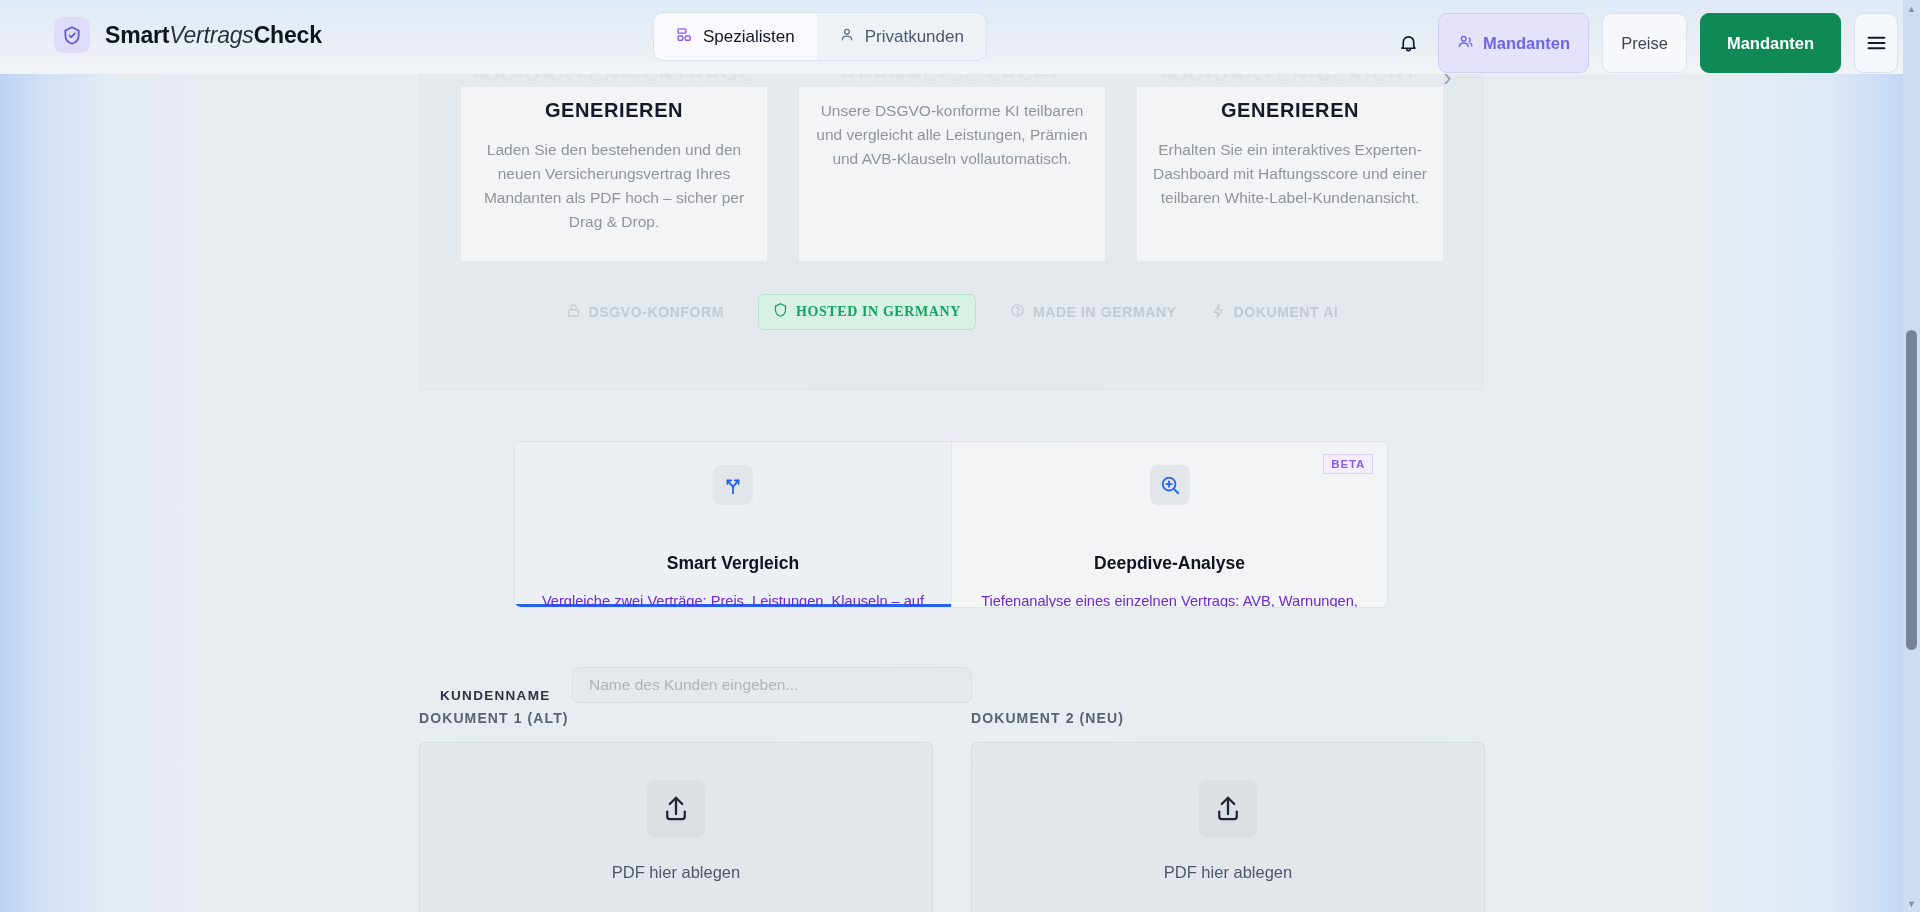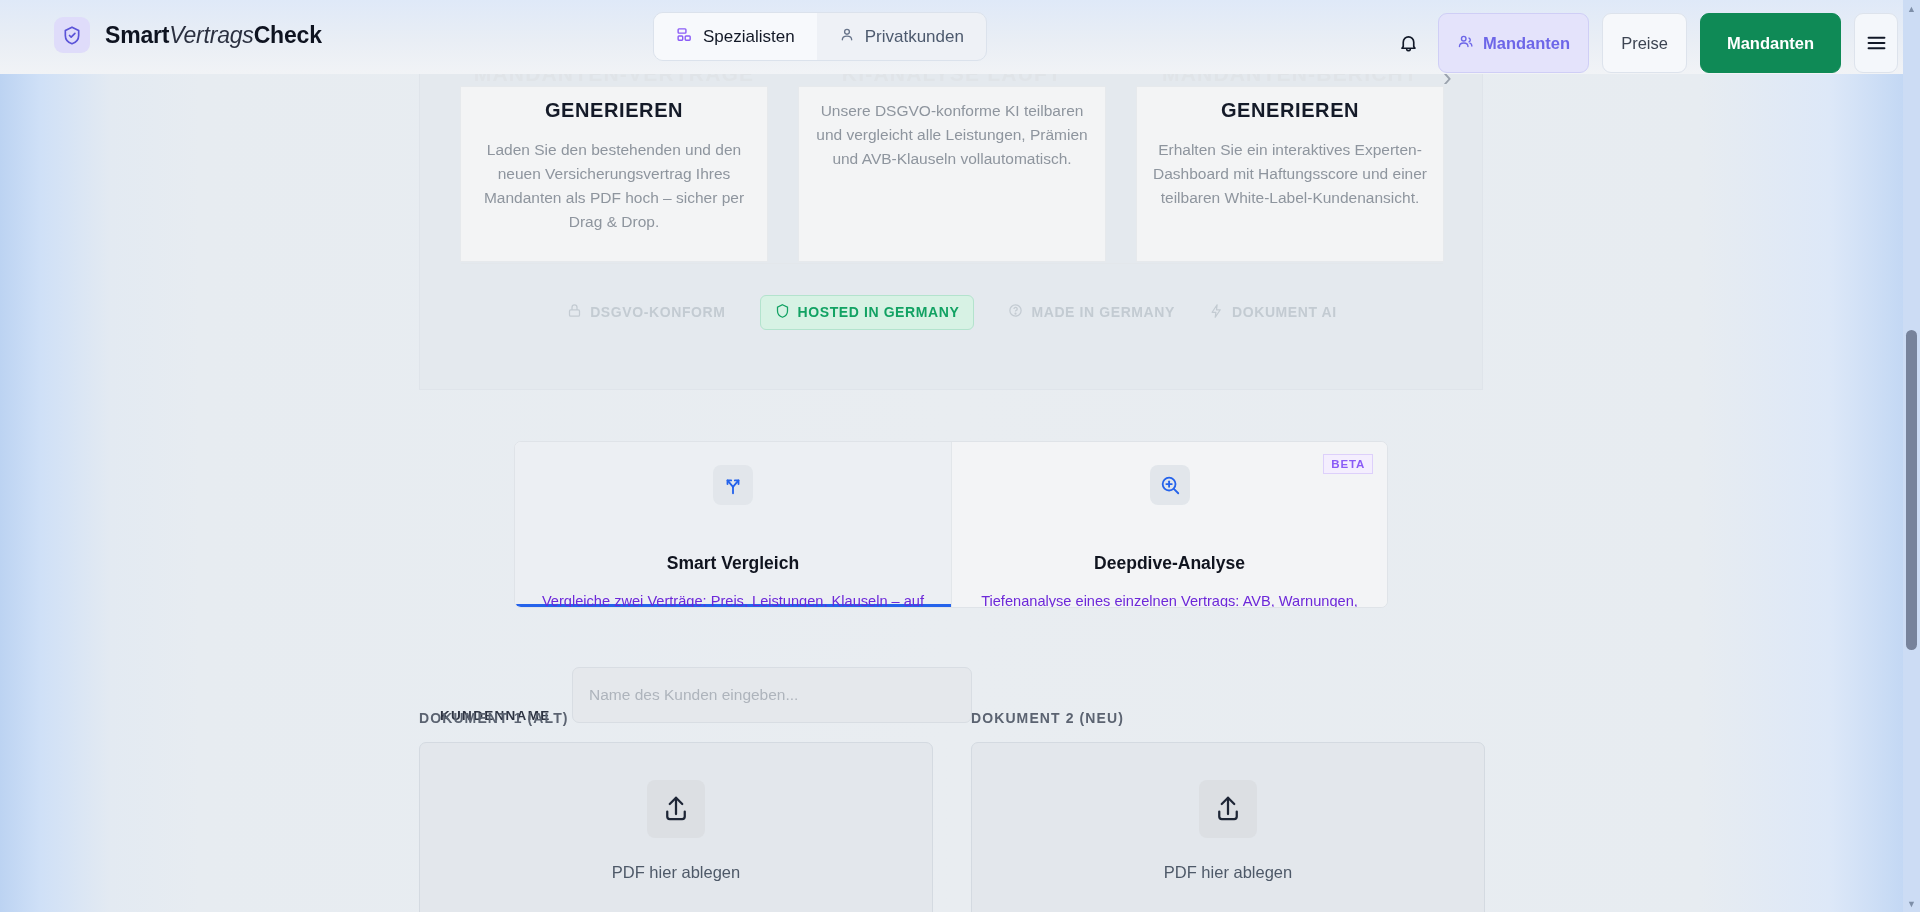--- a/index.html
+++ b/index.html
@@ -144,20 +144,21 @@
   }
   .badge {
     display: flex; align-items: center; gap: 8px;
     font-size: 14px; font-weight: 700; letter-spacing: 0.6px;
     color: #c3cbd2; white-space: nowrap;
   }
   .badge.hl {
     background: #d7f2e4; border: 1px solid #b3e3cd;
     color: #12a263; border-radius: 6px;
     padding: 7px 14px;
+    font-family: Liberation Serif, serif;
   }
   #chevron-right {
     position: absolute; left: 1443px; top: 62px;
     font-size: 26px; color: #9aa2ad; cursor: pointer; z-index: 5;
   }
   .ghost-plus, .ghost-check {
     position: absolute; z-index: 1;
     width: 46px; height: 46px; border-radius: 12px;
     border: 1px solid #dbe4ef;
     display: flex; align-items: center; justify-content: center;
@@ -212,21 +213,21 @@
   #kunderow {
     position: absolute; left: 440px; top: 667px;
     display: flex; align-items: flex-end; gap: 0;
   }
   #kunde-label {
     width: 132px;
     font-size: 13.5px; font-weight: 700; letter-spacing: 1.3px;
     color: #2d3342;
   }
   #kunde-input {
-    width: 400px; height: 56px;
+    width: 400px; height: 36px;
     background: #e5e8ec;
     border: 1px solid #d8dde3;
     border-radius: 7px;
     padding: 12px 16px;
     font-size: 15.5px;
     font-family: "Liberation Sans", sans-serif;
     color: #5a616b;
     outline: none;
   }
   #kunde-input::placeholder { color: #aeb4bc; }

